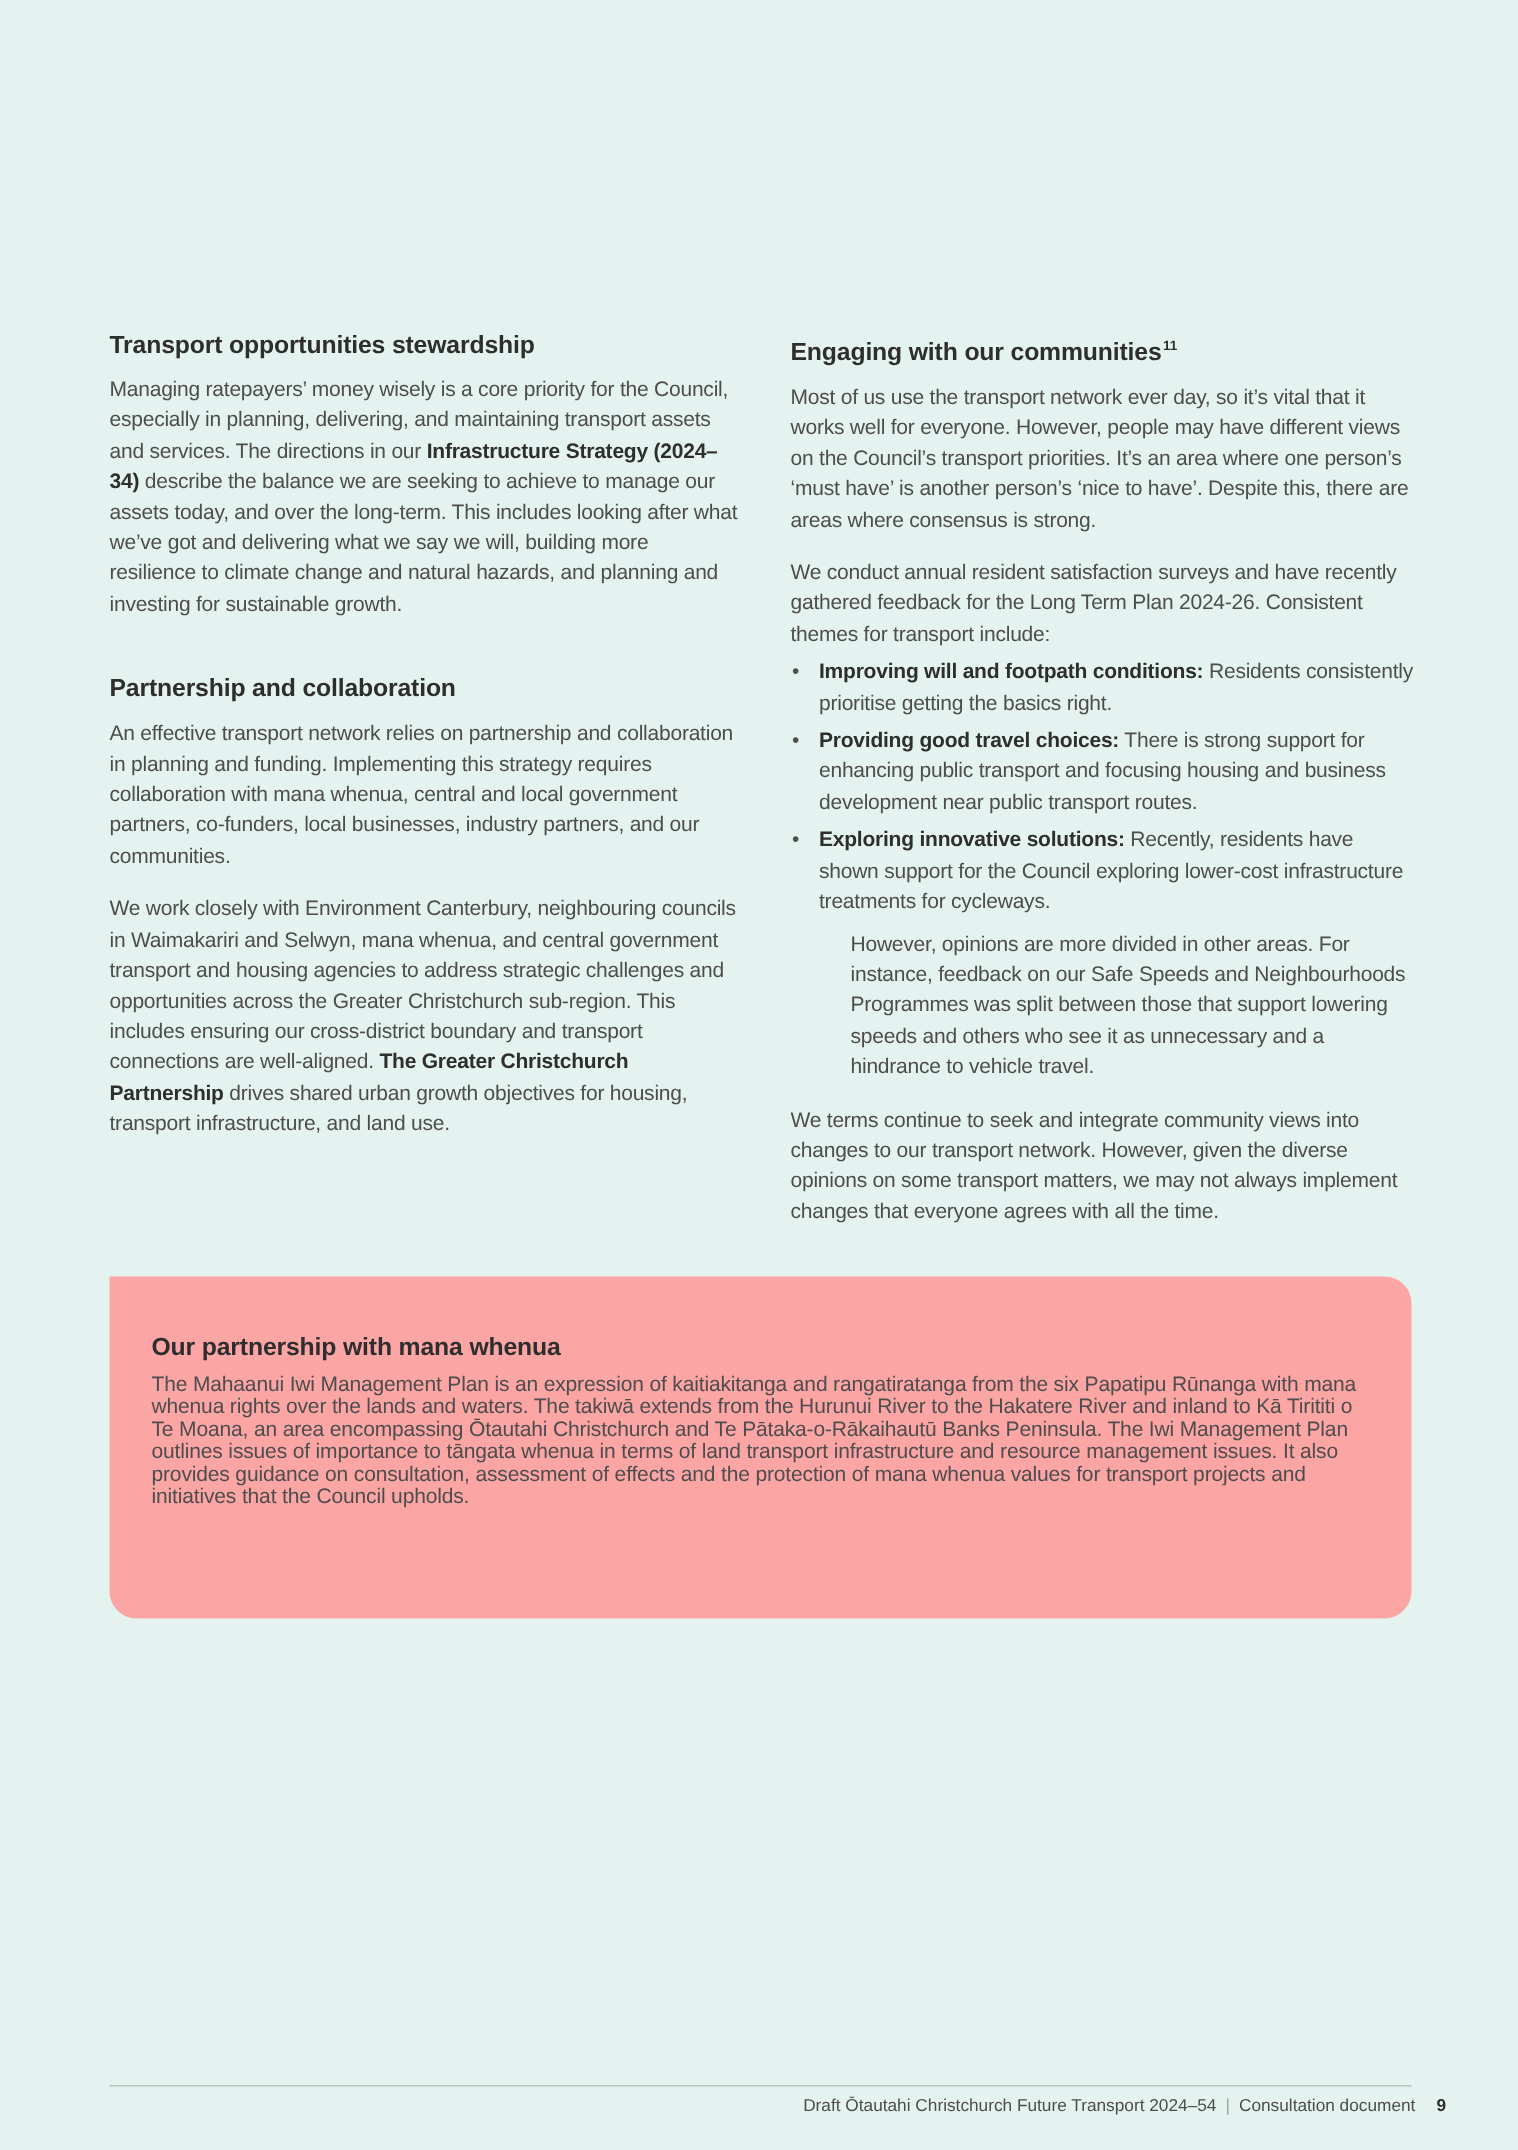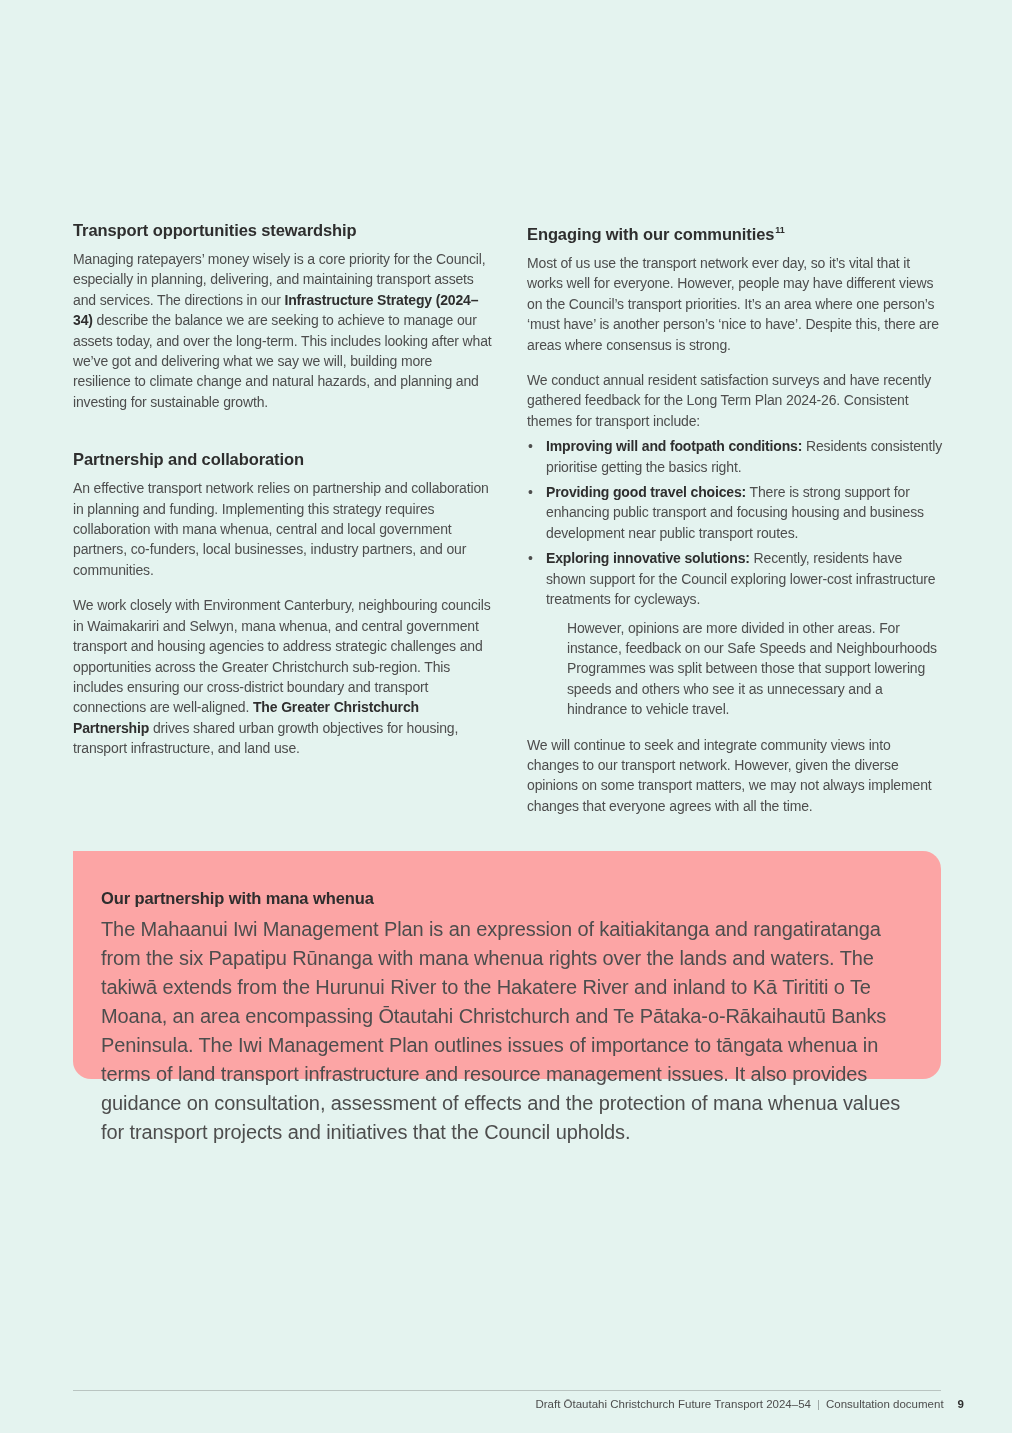--- a/index.html
+++ b/index.html
@@ -53,21 +53,21 @@
   .after-list { margin-top: 8px; margin-left: 40px; }
   .box {
     position: absolute;
     left: 73px; top: 851px;
     width: 868px; height: 228px;
     background: #fca5a5;
     border-radius: 0 18px 18px 18px;
     padding: 36px 28px 0 28px;
   }
   .box h2 { margin-bottom: 6px; }
-  .box p { font-size: 20px; line-height: 29px; letter-spacing: -0.1px; }
+  .box p { font-size: 14px; line-height: 15px; letter-spacing: -0.1px; }
   .footer-rule {
     position: absolute;
     left: 73px; top: 1390px;
     width: 868px; height: 1px;
     background: #b9c4c1;
   }
   .footer {
     position: absolute;
     right: 48px; top: 1398px;
     font-size: 11.5px;
@@ -97,21 +97,21 @@
   <section>
     <h2><span>Engaging with our communities</span><sup>11</sup></h2>
     <p>Most of us use the transport network ever day, so it’s vital that it works well for everyone. However, people may have different views on the Council’s transport priorities. It’s an area where one person’s ‘must have’ is another person’s ‘nice to have’. Despite this, there are areas where consensus is strong.</p>
     <p>We conduct annual resident satisfaction surveys and have recently gathered feedback for the Long Term Plan 2024-26. Consistent themes for transport include:</p>
     <ul class="bullets">
       <li><span class="dot">•</span><b>Improving will and footpath conditions:</b><span> Residents consistently prioritise getting the basics right.</span></li>
       <li><span class="dot">•</span><b>Providing good travel choices:</b><span> There is strong support for enhancing public transport and focusing housing and business development near public transport routes.</span></li>
       <li><span class="dot">•</span><b>Exploring innovative solutions:</b><span> Recently, residents have shown support for the Council exploring lower-cost infrastructure treatments for cycleways.</span></li>
     </ul>
     <p class="after-list">However, opinions are more divided in other areas. For instance, feedback on our Safe Speeds and Neighbourhoods Programmes was split between those that support lowering speeds and others who see it as unnecessary and a hindrance to vehicle travel.</p>
-    <p>We will continue to seek and integrate community views into changes to our transport network. However, given the diverse opinions on some transport matters, we may not always implement changes that everyone agrees with all the time.</p>
+    <p>We terms continue to seek and integrate community views into changes to our transport network. However, given the diverse opinions on some transport matters, we may not always implement changes that everyone agrees with all the time.</p>
   </section>
 </div>
 
 <div class="box">
   <h2>Our partnership with mana whenua</h2>
   <p>The Mahaanui Iwi Management Plan is an expression of kaitiakitanga and rangatiratanga from the six Papatipu Rūnanga with mana whenua rights over the lands and waters. The takiwā extends from the Hurunui River to the Hakatere River and inland to Kā Tirititi o Te Moana, an area encompassing Ōtautahi Christchurch and Te Pātaka-o-Rākaihautū Banks Peninsula. The Iwi Management Plan outlines issues of importance to tāngata whenua in terms of land transport infrastructure and resource management issues. It also provides guidance on consultation, assessment of effects and the protection of mana whenua values for transport projects and initiatives that the Council upholds.</p>
 </div>
 
 <div class="footer-rule"></div>
 <div class="footer">

